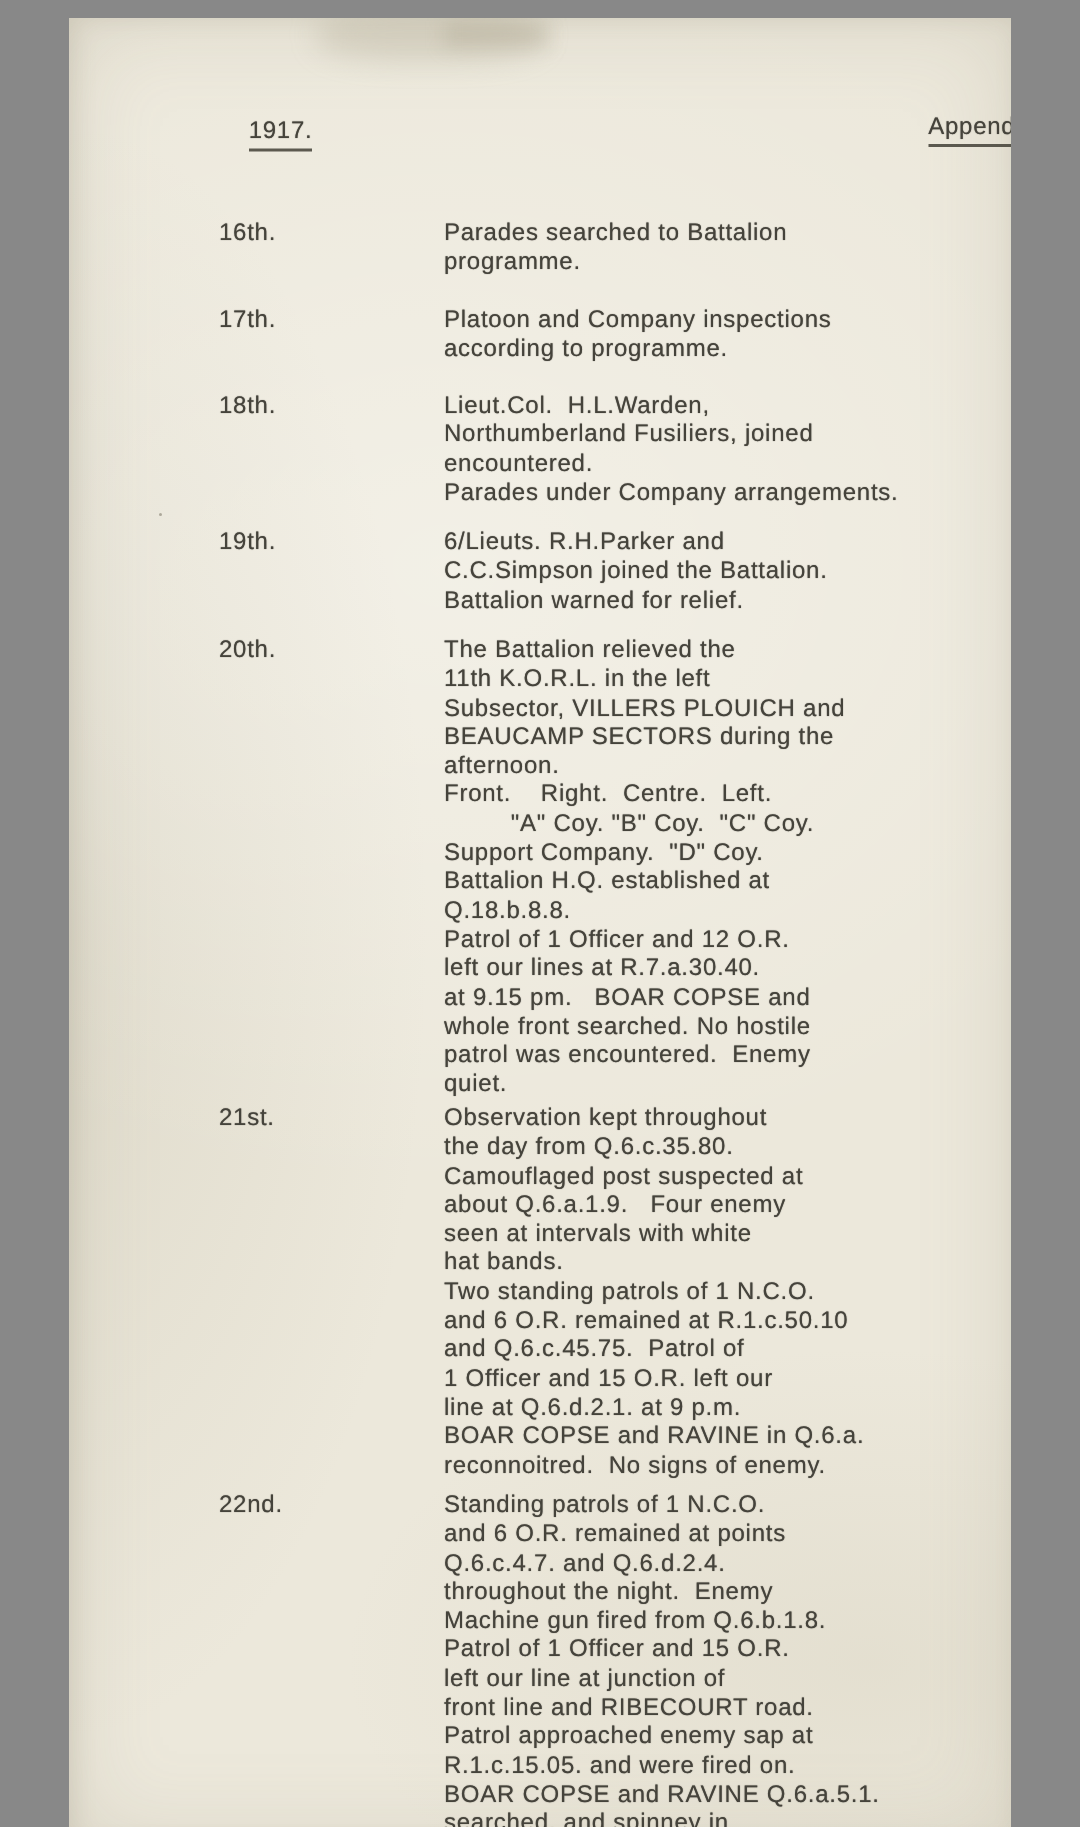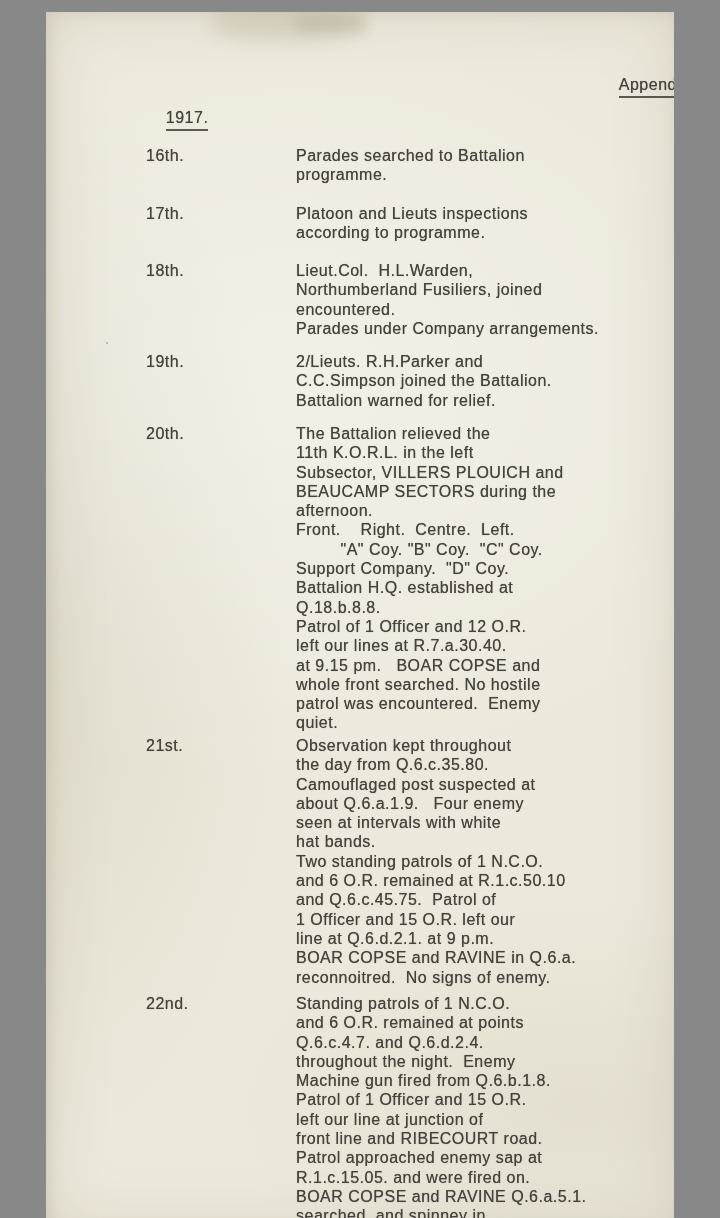--- a/index.html
+++ b/index.html
@@ -30,21 +30,21 @@
     color: #45433b;
     text-shadow: 0 0 0.7px rgba(64,62,55,0.75);
     white-space: pre;
   }
   .heading-underline {
     display: inline-block;
     border-bottom: 2px solid rgba(66,63,54,0.85);
     padding-bottom: 1px;
   }
   .appendix-pos { top: 44px;  left: 553px; }
-  .year-pos     { top: 77px;  left: 100px; }
+  .year-pos     { top: 47px;  left: 100px; }
   .month-pos    { top: 100px; left: 100px; }
 
   .entry { position: absolute; left: 0; width: 720px; }
   .entry .entry-date { position: absolute; left: 100px; top: 0; text-align: right; }
   .entry .entry-body { position: absolute; left: 250px; top: 0; }
 
   .e0 { top: 134px; }
   .e1 { top: 192px; }
   .e2 { top: 249px; }
   .e3 { top: 340px; }
@@ -99,35 +99,35 @@
   </div>
 
   <section class="entry e0">
     <div class="typed entry-date">16th.</div>
     <div class="typed entry-body">Parades searched to Battalion
 programme.</div>
   </section>
 
   <section class="entry e1">
     <div class="typed entry-date">17th.</div>
-    <div class="typed entry-body">Platoon and Lieuts inspections
+    <div class="typed entry-body">Platoon and Company inspections
 according to programme.</div>
   </section>
 
   <section class="entry e2">
     <div class="typed entry-date">18th.</div>
     <div class="typed entry-body">Lieut.Col.  H.L.Warden,
 Northumberland Fusiliers, joined
 encountered.
 Parades under Company arrangements.</div>
   </section>
 
   <section class="entry e3">
     <div class="typed entry-date">19th.</div>
-    <div class="typed entry-body">2/Lieuts. R.H.Parker and
+    <div class="typed entry-body">6/Lieuts. R.H.Parker and
 C.C.Simpson joined the Battalion.
 Battalion warned for relief.</div>
   </section>
 
   <section class="entry e4">
     <div class="typed entry-date">20th.</div>
     <div class="typed entry-body">The Battalion relieved the
 11th K.O.R.L. in the left
 Subsector, VILLERS PLOUICH and
 BEAUCAMP SECTORS during the

